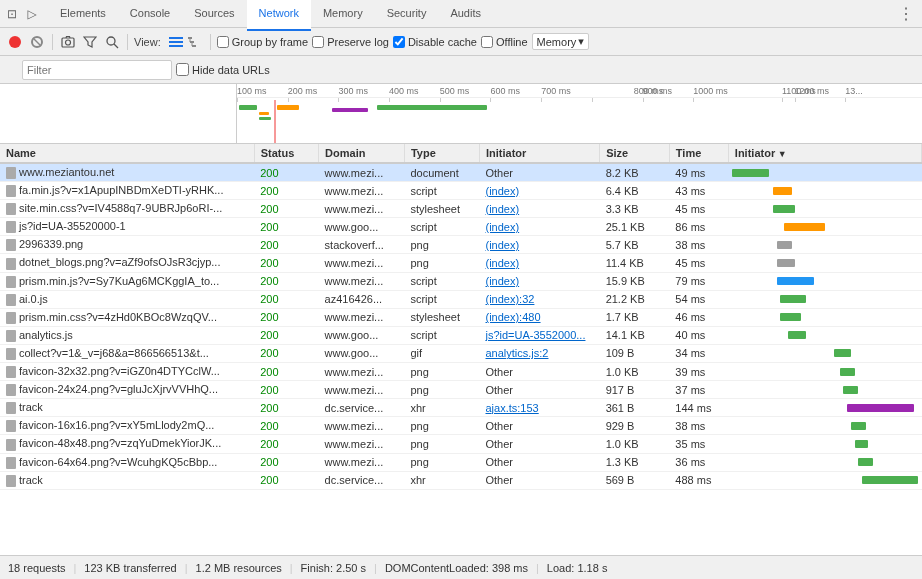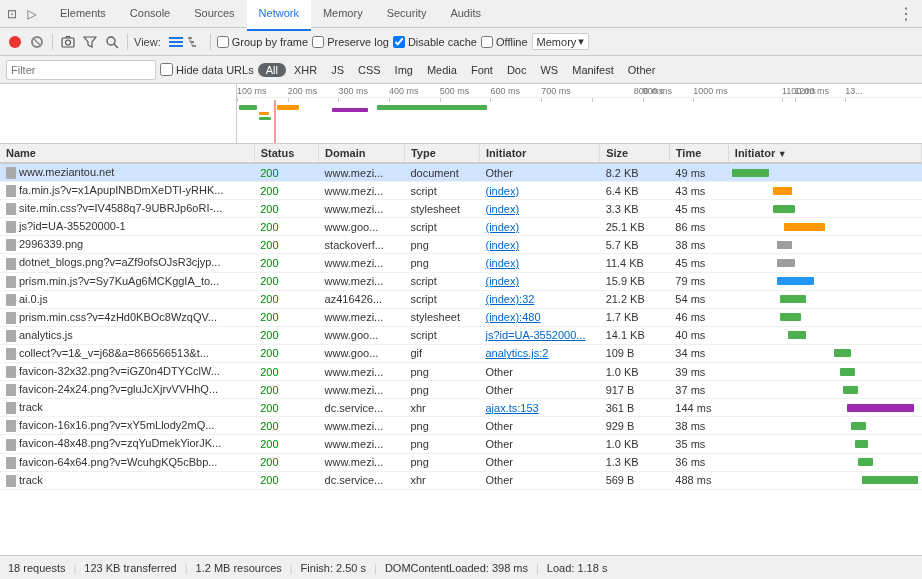--- a/index.html
+++ b/index.html
@@ -31,21 +31,21 @@
     .view-icons { display: flex; gap: 1px; }
     .view-icon { width: 18px; height: 18px; display: flex; align-items: center; justify-content: center; cursor: pointer; color: #555; }
     .view-icon.active { color: #1a73e8; }
     .checkbox-group { display: flex; align-items: center; gap: 3px; font-size: 11px; color: #333; }
     .checkbox-group input { width: 12px; height: 12px; cursor: pointer; }
     .online-dropdown { display: flex; align-items: center; gap: 2px; cursor: pointer; font-size: 11px; color: #333; border: 1px solid #ccc; border-radius: 2px; padding: 1px 4px; background: #fff; }
 
     
     .filter-row {
       display: flex; align-items: center; background: #f0f0f0; border-bottom: 1px solid #ccc;
-      height: 28px; padding: 0 6px; gap: 4px;
+      height: 28px; padding: 0 22px; gap: 4px;
     }
     .filter-input {
       width: 150px; height: 20px; border: 1px solid #ccc; border-radius: 2px;
       padding: 0 4px; font-size: 11px; background: #fff;
     }
     .filter-types { display: flex; align-items: center; gap: 2px; }
     .filter-type-btn {
       padding: 1px 6px; font-size: 11px; cursor: pointer; border: none;
       background: transparent; color: #333; border-radius: 2px;
     }
@@ -199,33 +199,20 @@
     <span>▾</span>
   </div>
 </div>
 
 <div class="filter-row">
   <input class="filter-input" type="text" placeholder="Filter" style="">
   <label class="hide-data-label">
     <input type="checkbox" style="">
     <span>Hide data URLs</span>
   </label>
-  <div class="filter-types" id="filter-types">
-  <button class="filter-type-btn all-btn">All</button>
-      <button class="filter-type-btn">XHR</button>
-      <button class="filter-type-btn">JS</button>
-      <button class="filter-type-btn">CSS</button>
-      <button class="filter-type-btn">Img</button>
-      <button class="filter-type-btn">Media</button>
-      <button class="filter-type-btn">Font</button>
-      <button class="filter-type-btn">Doc</button>
-      <button class="filter-type-btn">WS</button>
-      <button class="filter-type-btn">Manifest</button>
-      <button class="filter-type-btn">Other</button>
-    </div>
 </div>
 
 <div class="timeline-bar">
   <div class="timeline-left"></div>
   <div class="timeline-right">
     <div class="timeline-ticks" id="timeline-ticks">
         <span class="timeline-tick" style="left: 0%;">100 ms</span>
         <span class="timeline-tick" style="left: 7.4%;">200 ms</span>
         <span class="timeline-tick" style="left: 14.8%;">300 ms</span>
         <span class="timeline-tick" style="left: 22.2%;">400 ms</span>

